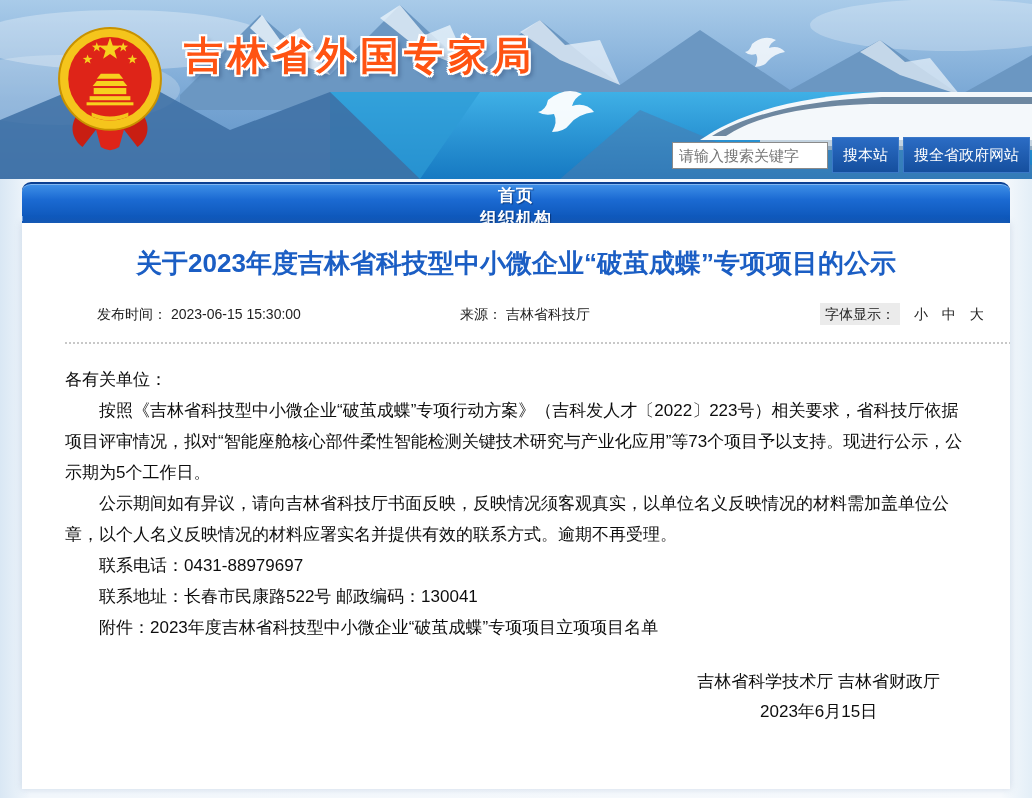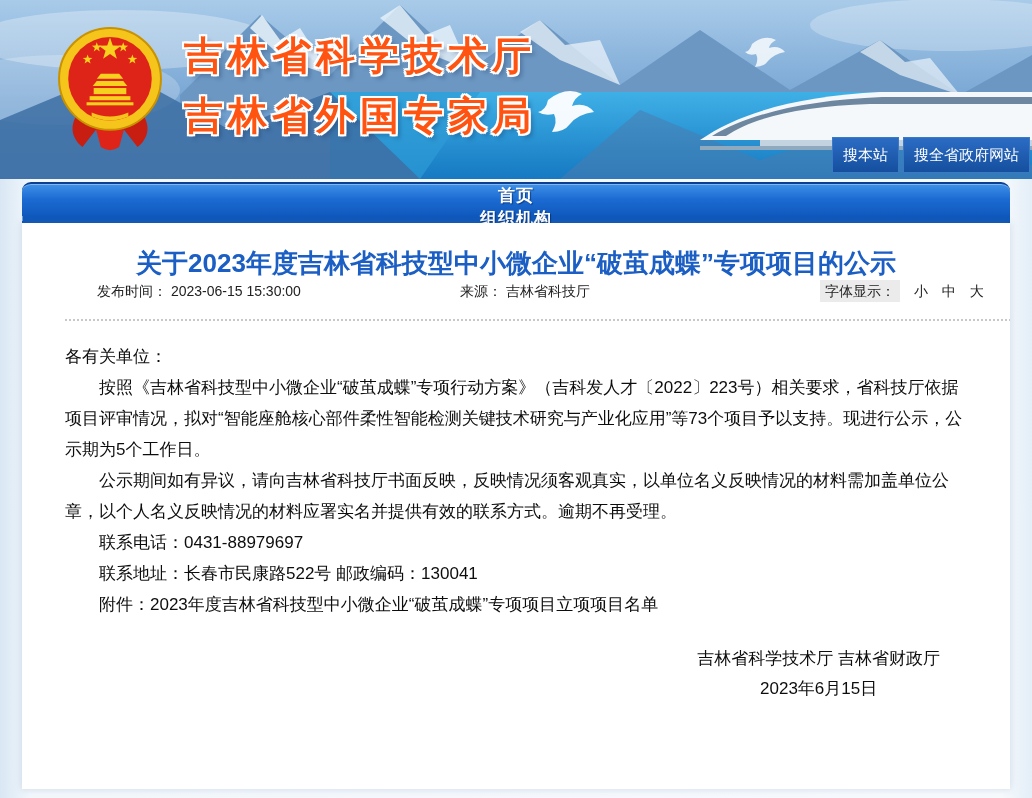--- a/index.html
+++ b/index.html
@@ -57,21 +57,21 @@
 
   
   .content {
     position:absolute; top:223px; left:22px; width:988px; height:566px;
     background:#fff; box-shadow:0 0 7px rgba(110,140,175,.28); overflow:hidden;
   }
   .article-title {
     margin:21px 38px 0 38px; text-align:center;
     color:#1b5ec4; font-size:26px; font-weight:bold; line-height:39px;
   }
-  .meta-row { position:relative; height:20px; font-size:14px; color:#222; }
+  .meta-row { position:relative; height:20px; margin-top:23px; font-size:14px; color:#222; }
   .meta-publish { position:absolute; left:75px; }
   .meta-source  { position:absolute; left:438px; }
   .meta-font    { position:absolute; left:758px;padding-left:40px; }
   .meta-label { color:#222; }
   .font-badge { background:#ebebeb; padding:3px 5px; color:#222; }
   .font-size-opt { margin-left:10px; cursor:pointer; color:#222; }
   .dotted-sep { margin:16px 0 0 43px; width:946px; border-top:2px dotted #c8c8c8; height:0; }
 
   .article-body { margin:20px 42px 0 43px; font-size:17px; line-height:31px; color:#0d0d0d; }
   .article-body p { margin:0; }
@@ -156,25 +156,25 @@
         <path d="M40,55 L66,55 L62,50 L44,50 Z"></path>
         <rect x="37" y="64" width="32" height="6"></rect>
         <rect x="33" y="72" width="40" height="4"></rect>
         <rect x="30" y="78" width="46" height="3"></rect>
       </g>
 
       <path d="M35,92 Q53,100 71,92 L71,88 Q53,96 35,88 Z" fill="#f5c51c"></path>
     </svg>
 
     <div class="site-titles">
-      <div class="site-title">吉林省科学技术厅</div>
       <div class="site-title">吉林省外国专家局</div>
     </div>
 
     <div class="search-bar">
+      <input class="search-input" type="text" placeholder="请输入搜索关键字" style="">
       <button class="search-btn">搜本站</button>
       <button class="search-btn">搜全省政府网站</button>
     </div>
   </div>
 
   <div class="nav">
     <div class="nav-item">首页</div>
     <div class="nav-item">组织机构</div>
     <div class="nav-item">新闻中心</div>
     <div class="nav-item">信息公开</div>

